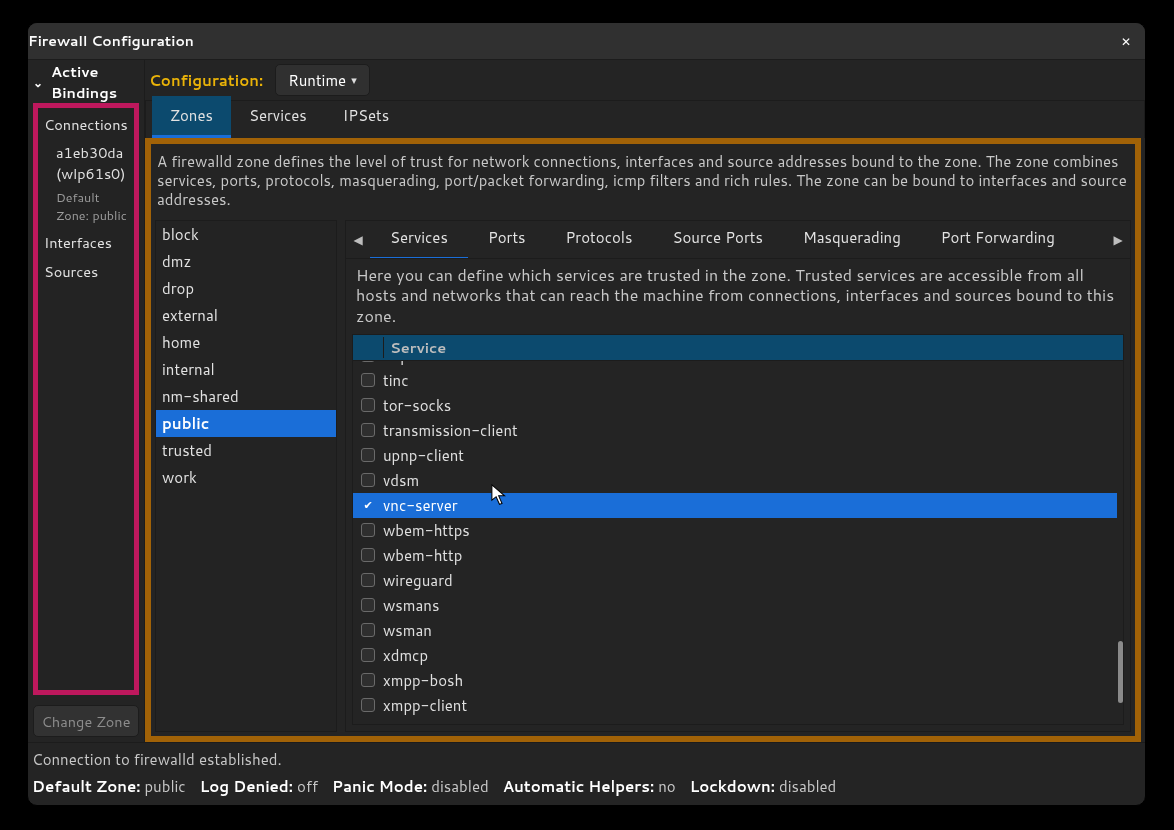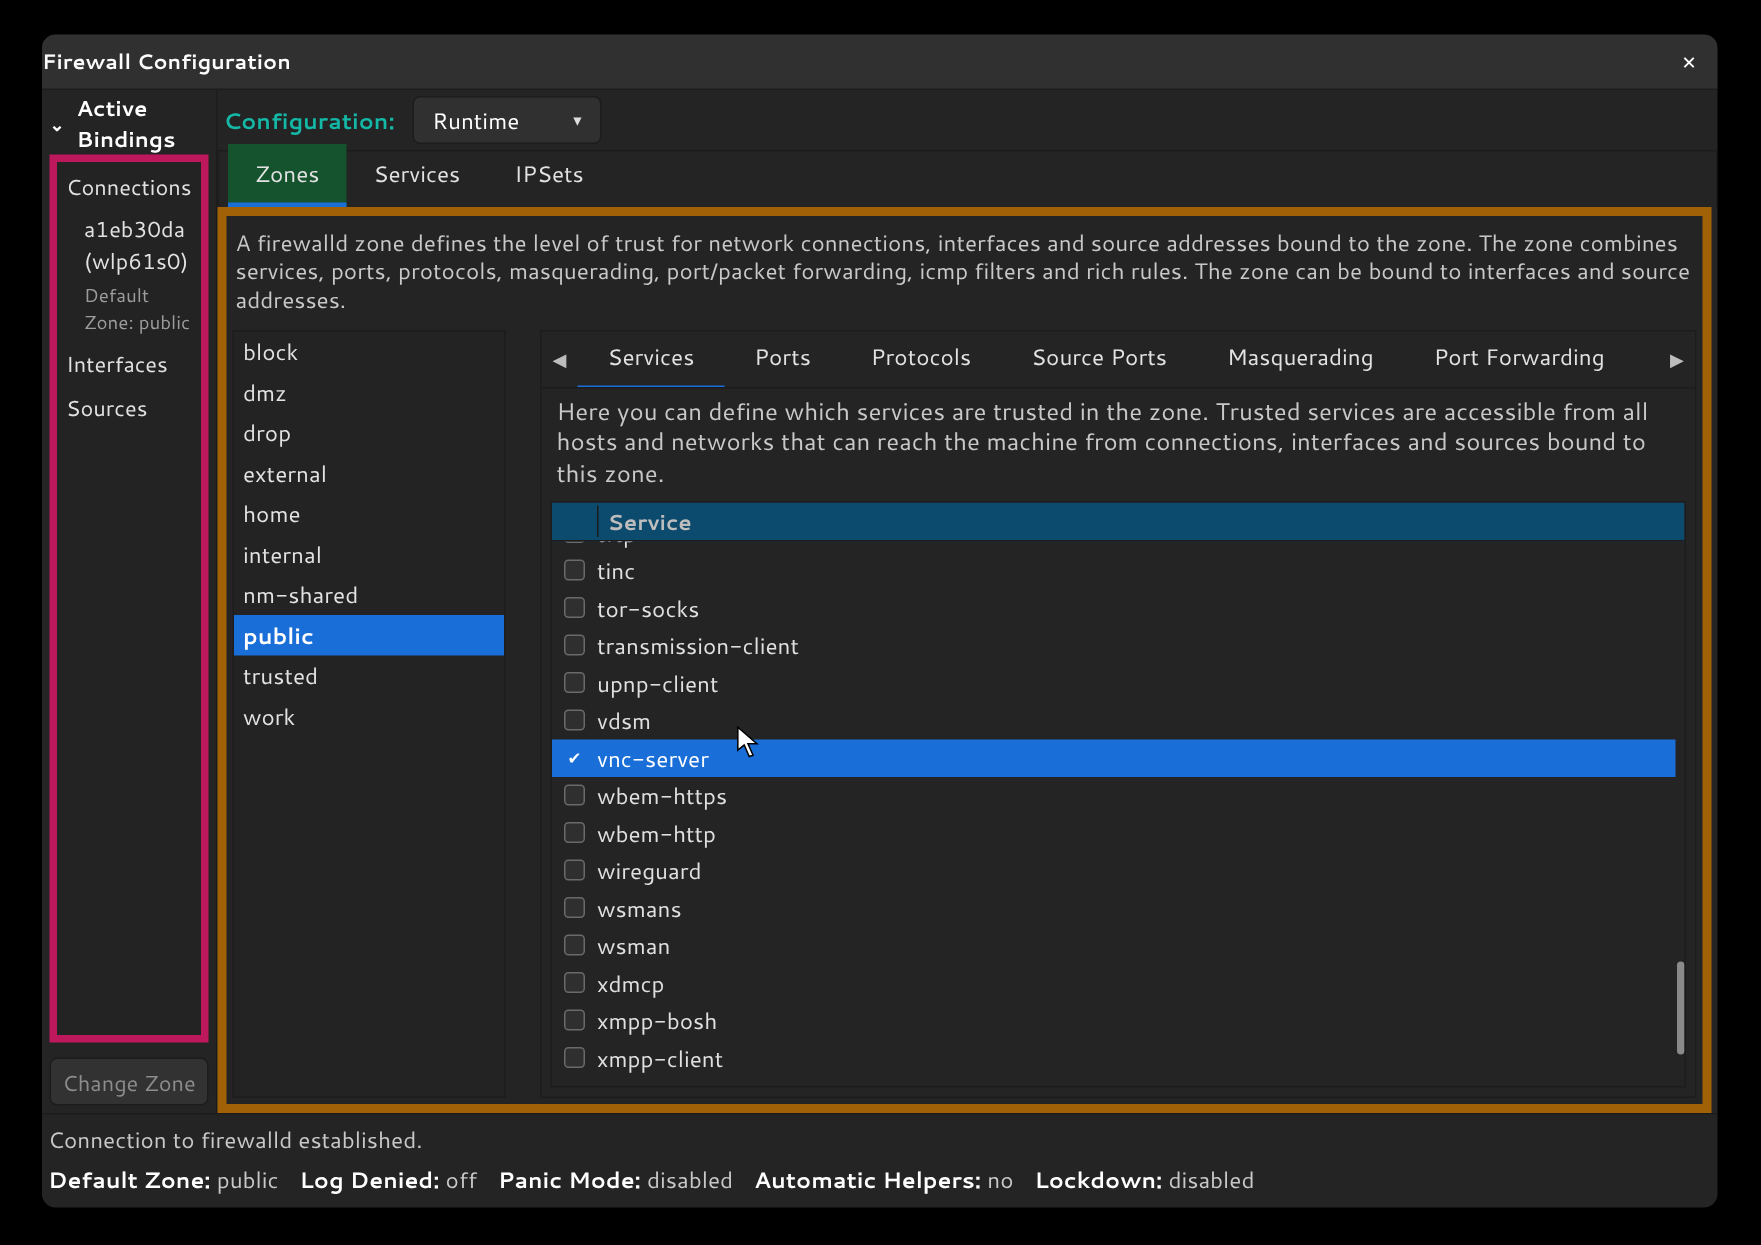--- a/index.html
+++ b/index.html
@@ -41,38 +41,38 @@
   .tree .sub  { padding: 1px 6px 4px 18px; color: #9c9c9c; font-size: 12.5px; }
   .change-zone {
     margin-top: 10px; height: 32px; width: 106px;
     background: #323232; border: 1px solid #1c1c1c; border-radius: 5px; color: #8c8c8c;
     font-size: 14.5px; display: flex; align-items: center; justify-content: center;
   }
 
   
   .main { flex: 1 1 auto; display: flex; flex-direction: column; }
   .config-row { height: 40px; display: flex; align-items: center; gap: 12px; padding: 0 4px; }
-  .config-label { color: #14b8a6; font-weight: 700; font-size: 15px; }
+  .config-label { color: #eab308; font-weight: 700; font-size: 15px; }
   .select {
-    display: flex; align-items: center; gap: 36px; background: #303030; border: 1px solid #1c1c1c;
+    display: flex; align-items: center; gap: 5px; background: #303030; border: 1px solid #1c1c1c;
     border-radius: 5px; height: 32px; padding: 0 12px; color: #fff; font-size: 15px;
   }
   .select .arrow { font-size: 11px; color: #ddd; }
 
   .main-tabs {
     height: 38px; display: flex; align-items: flex-end; gap: 0; padding: 0 6px;
     border: 1px solid #1c1c1c; border-bottom: none; background: #242424;
   }
   .main-tab { padding: 9px 18px; color: #e2e2e2; font-size: 15px; border-bottom: 3px solid transparent; }
-  .main-tab.active { border-bottom-color: #1a6ed8; background: #14532d; }
+  .main-tab.active { border-bottom-color: #1a6ed8; background: #0c4a6e; }
 
   .panel { border: 6px solid #a16207; display: flex; flex-direction: column; flex: 1 1 auto; padding: 4px; margin-right: 4px; }
   .zone-desc { padding: 4px 2px 10px 2px; color: #c8c8c8; font-size: 15px; line-height: 1.28; }
 
-  .zones-split { flex: 1 1 auto; display: flex; gap: 23px; overflow: hidden; }
+  .zones-split { flex: 1 1 auto; display: flex; gap: 8px; overflow: hidden; }
   .zone-pane { display: flex; flex-direction: column; }
   .zone-list {
     width: 182px; border: 1px solid #1c1c1c; background: #232323; overflow: auto;
     flex: 1 1 auto; font-size: 15px;
   }
   .zone-list .zone-item { padding: 3px 6px; color: #e2e2e2; }
   .zone-list .zone-item.selected { background: #1a6ed8; color: #fff; font-weight: 700; }
 
   .detail-pane { flex: 1 1 auto; border: 1px solid #1c1c1c; display: flex; flex-direction: column; overflow: hidden; }
   .sub-tabs {

